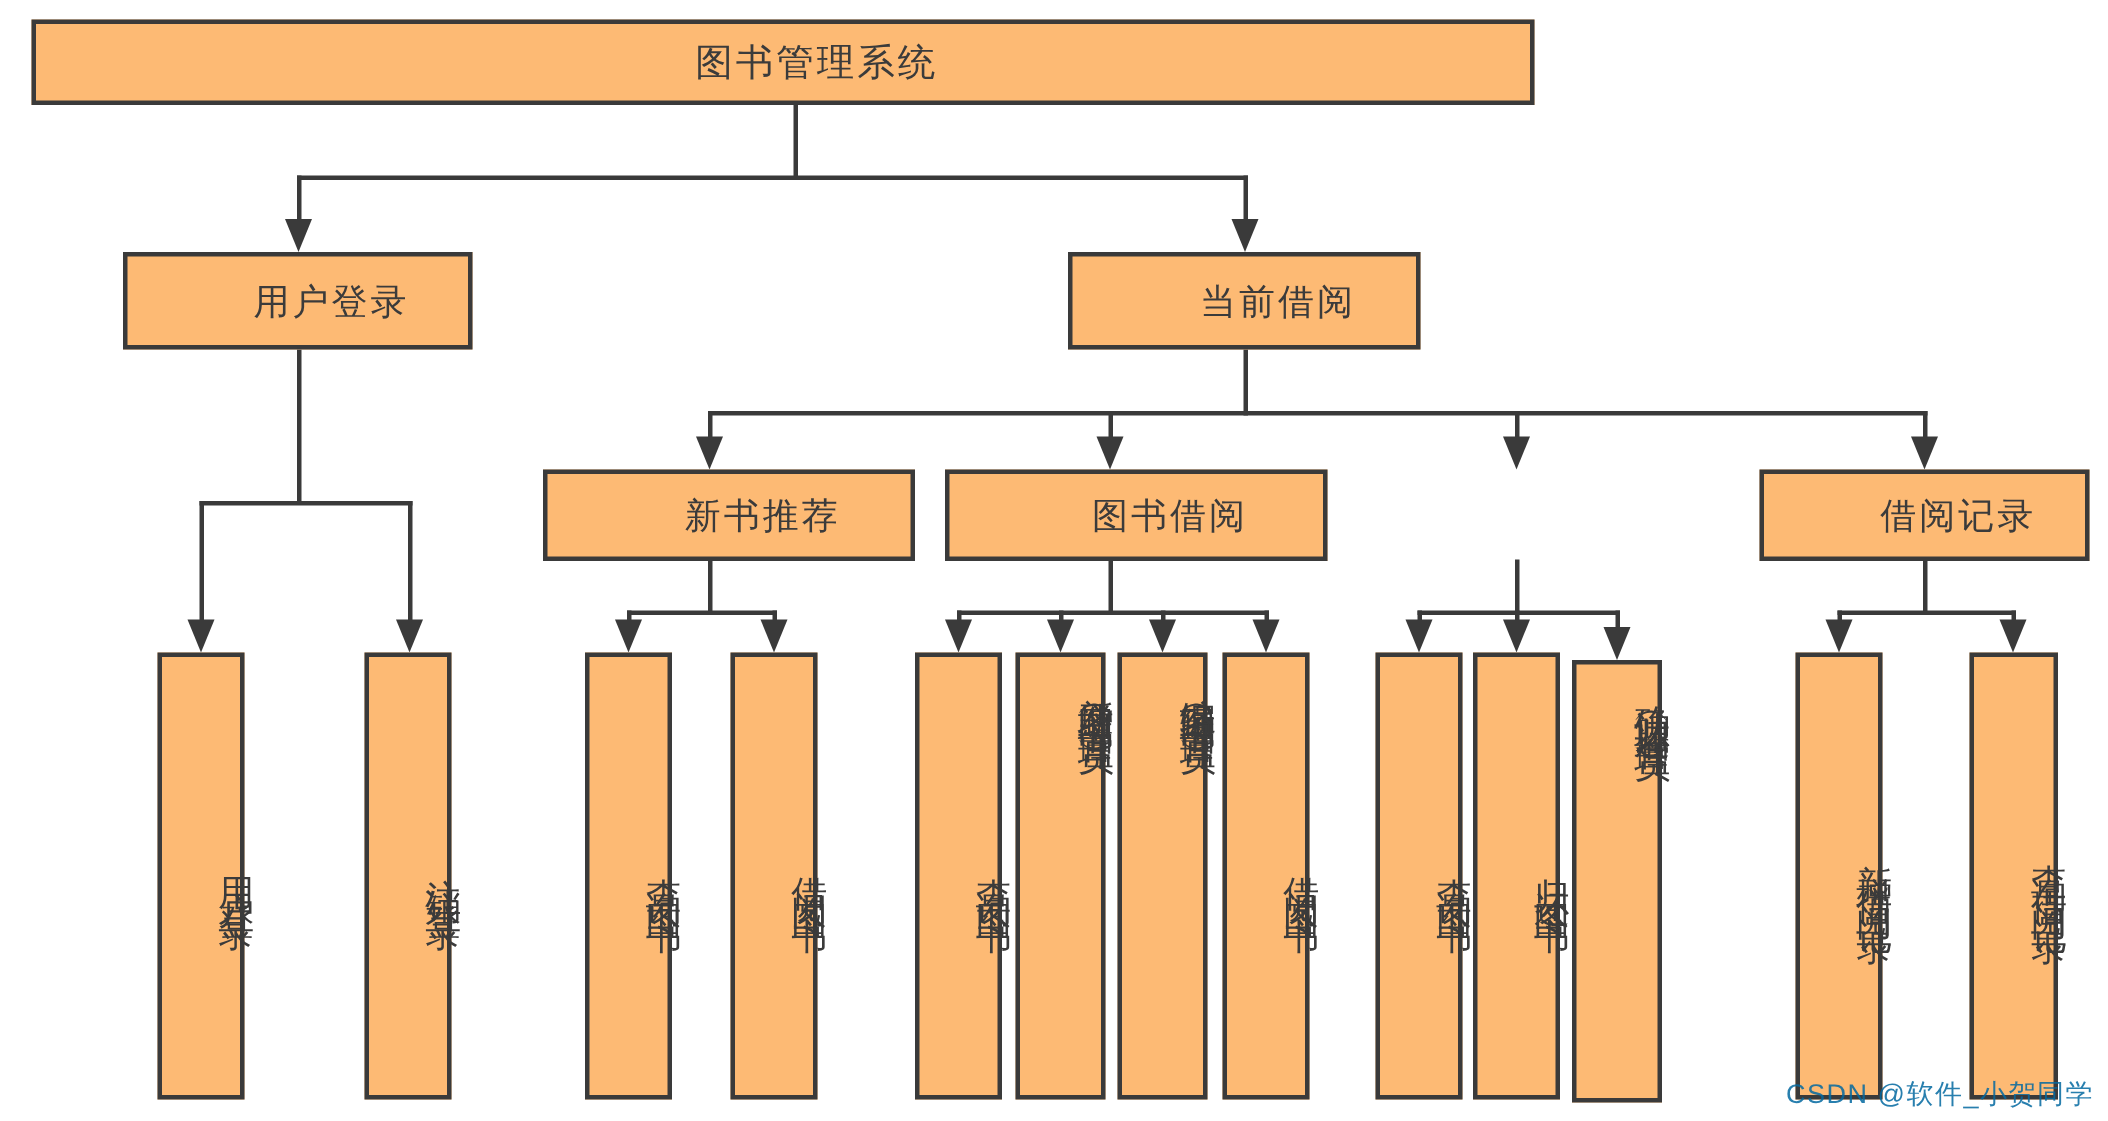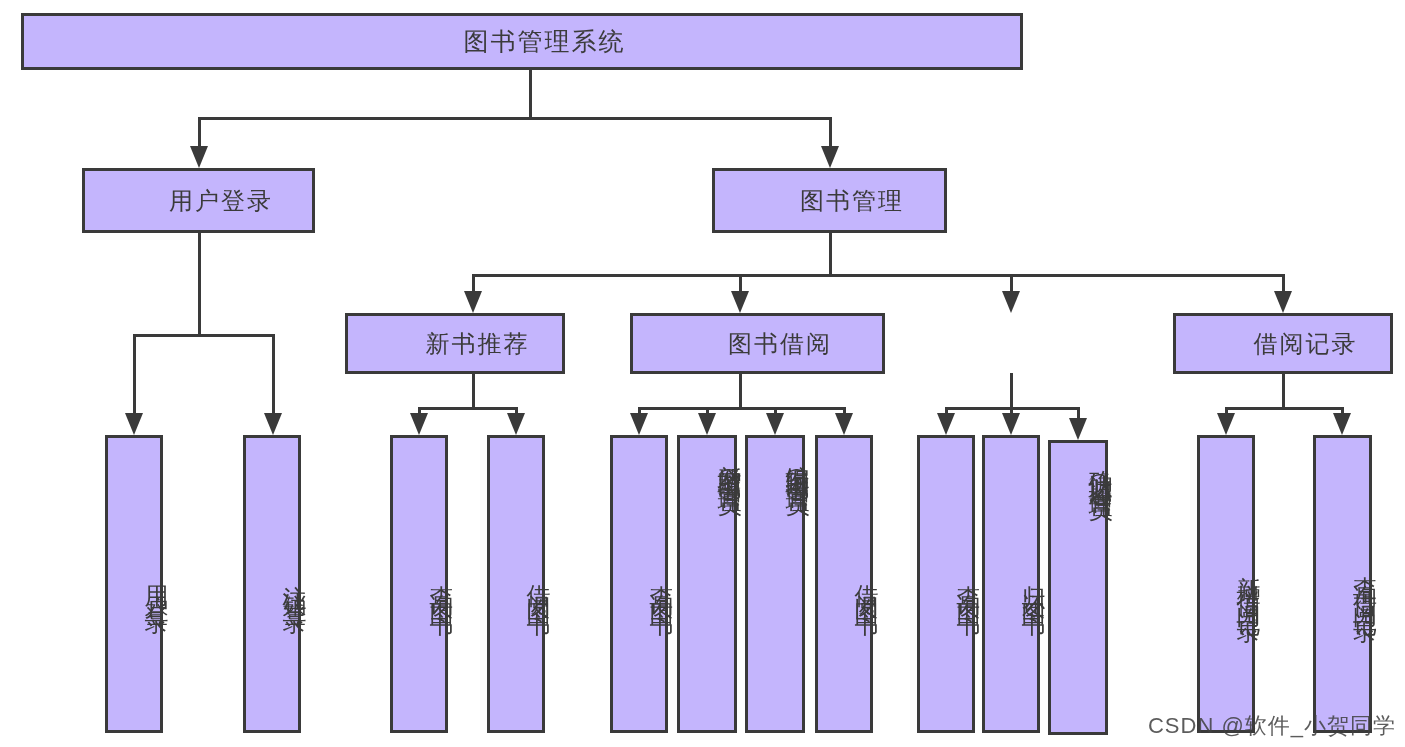--- a/index.html
+++ b/index.html
@@ -3,41 +3,41 @@
 <meta charset="utf-8">
 <style>
   :root { --line:#3a3a3a; --text:#3b3b3b; }
   html,body { margin:0; padding:0; background:#ffffff; }
   #stage {
     position:relative; width:1405px; height:747px; background:#ffffff;
     font-family:"Liberation Sans", sans-serif; color:var(--text); overflow:hidden;
   }
   .box {
     position:absolute; box-sizing:border-box; border:3px solid var(--line);
-    background:#c4b5fd; display:flex; align-items:center; justify-content:center;padding-left:45px;
+    background:#fdba74; display:flex; align-items:center; justify-content:center;padding-left:45px;
   }
   .hlabel { font-size:24px; letter-spacing:2px; white-space:nowrap; color:var(--text); }
   .root-label { font-size:25px; }
   .leaf { display:flex; align-items:center; justify-content:center; }
   .leaf .vtext {
     writing-mode:vertical-rl; text-orientation:mixed; line-height:1;
     font-size:24px; letter-spacing:9px; color:var(--text);
   }
   .leaf.top { align-items:flex-start; }
   .leaf.top .vtext { padding-top:8px; letter-spacing:4px; }
   .vl { position:absolute; width:3px; background:var(--line); }
   .hl { position:absolute; height:3px; background:var(--line); }
   .ah {
     position:absolute; width:0; height:0;
     border-left:9px solid transparent; border-right:9px solid transparent;
     border-top:22px solid var(--line);
   }
   .watermark {
-    position:absolute; right:9px; bottom:6px; font-size:22px;
-    color:#404040; opacity:0.85; z-index:10; white-space:nowrap;
+    position:absolute; right:9px; bottom:6px; font-size:18px;
+    color:#0369a1; opacity:0.85; z-index:10; white-space:nowrap;
     letter-spacing:1px;
   }
 </style>
 </head>
 <body>
 
 <div id="stage">
 
   <div class="vl" style="left:529px;top:70px;height:50px"></div>
   <div class="hl" style="left:198px;top:117px;width:634px"></div>
@@ -99,24 +99,24 @@
   <div class="ah" style="left:1333px;top:413px"></div>
 
   <div class="box" style="left:21px;top:13px;width:1002px;height:57px">
     <span class="hlabel root-label">图书管理系统</span>
   </div>
 
   <div class="box" style="left:82px;top:168px;width:233px;height:65px">
     <span class="hlabel">用户登录</span>
   </div>
   <div class="box" style="left:712px;top:168px;width:235px;height:65px">
-    <span class="hlabel">图书管理</span>
+    <span class="hlabel">当前借阅</span>
   </div>
 
-  <div class="box" style="left:345px;top:313px;width:220px;height:61px">
+  <div class="box" style="left:362px;top:313px;width:248px;height:61px">
     <span class="hlabel">新书推荐</span>
   </div>
   <div class="box" style="left:630px;top:313px;width:255px;height:61px">
     <span class="hlabel">图书借阅</span>
   </div>
   <div class="box" style="left:1173px;top:313px;width:220px;height:61px">
     <span class="hlabel">借阅记录</span>
   </div>
 
   <div class="box leaf" style="left:105px;top:435px;width:58px;height:298px">

